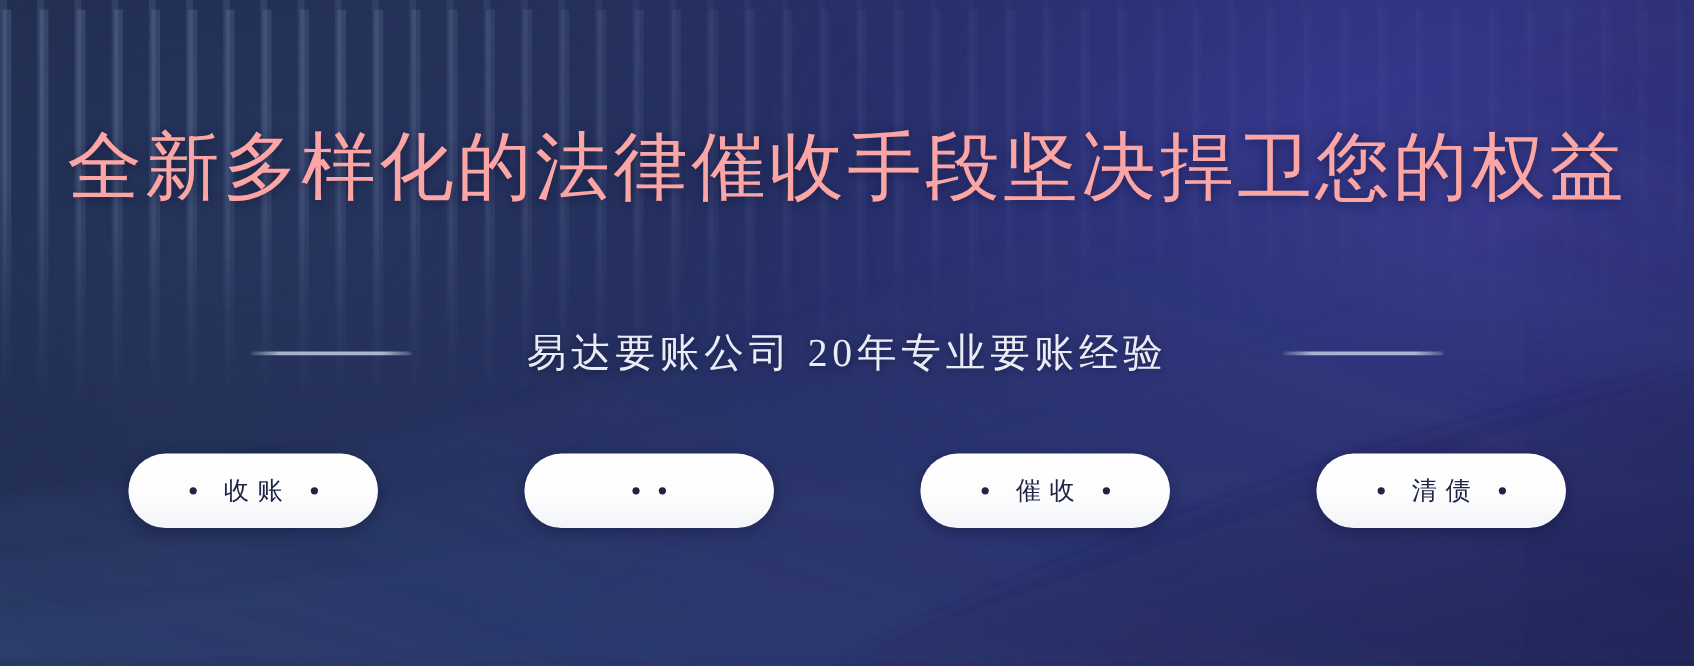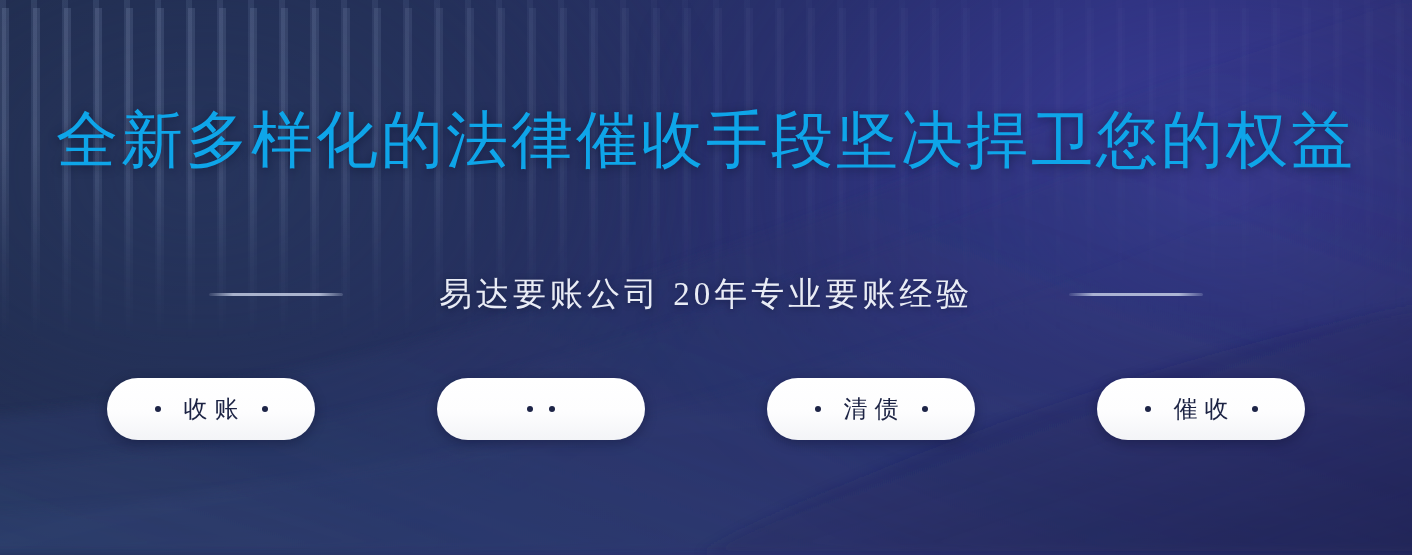--- a/index.html
+++ b/index.html
@@ -114,21 +114,21 @@
 
   .headline {
     position: absolute;
     left: 0;
     right: 0;
     top: 108px;
     text-align: center;
     font-size: 62px;
     line-height: 1.05;
     letter-spacing: 3px;
-    color: #0ea5e9;
+    color: #fca5a5;
     white-space: nowrap;
     text-shadow: 0 2px 10px rgba(10,14,40,0.55);
   }
 
   .sub-row {
     position: absolute;
     left: 0;
     right: 0;
     top: 268px;
     height: 52px;
@@ -176,21 +176,21 @@
     gap: 16px;
   }
   .pill-dot {
     width: 6px;
     height: 6px;
     border-radius: 50%;
     background: #1d2447;
     flex: 0 0 auto;
   }
   .pill-label {
-    font-size: 24px;
+    font-size: 21px;
     letter-spacing: 7px;
     text-indent: 7px;
     color: #1c2344;
     white-space: nowrap;
   }
 </style>
 </head>
 <body>
 
 <div id="banner">
@@ -258,25 +258,25 @@
         <span class="pill-dot"></span>
       </div>
 
       <div class="pill">
         <span class="pill-dot"></span>
         <span class="pill-dot"></span>
       </div>
 
       <div class="pill">
         <span class="pill-dot"></span>
+        <span class="pill-label">催收</span>
+        <span class="pill-dot"></span>
+      </div>
+
+      <div class="pill">
+        <span class="pill-dot"></span>
         <span class="pill-label">清债</span>
-        <span class="pill-dot"></span>
-      </div>
-
-      <div class="pill">
-        <span class="pill-dot"></span>
-        <span class="pill-label">催收</span>
         <span class="pill-dot"></span>
       </div>
 
     </div>
   </div>
 </div>
 
 </body></html>

